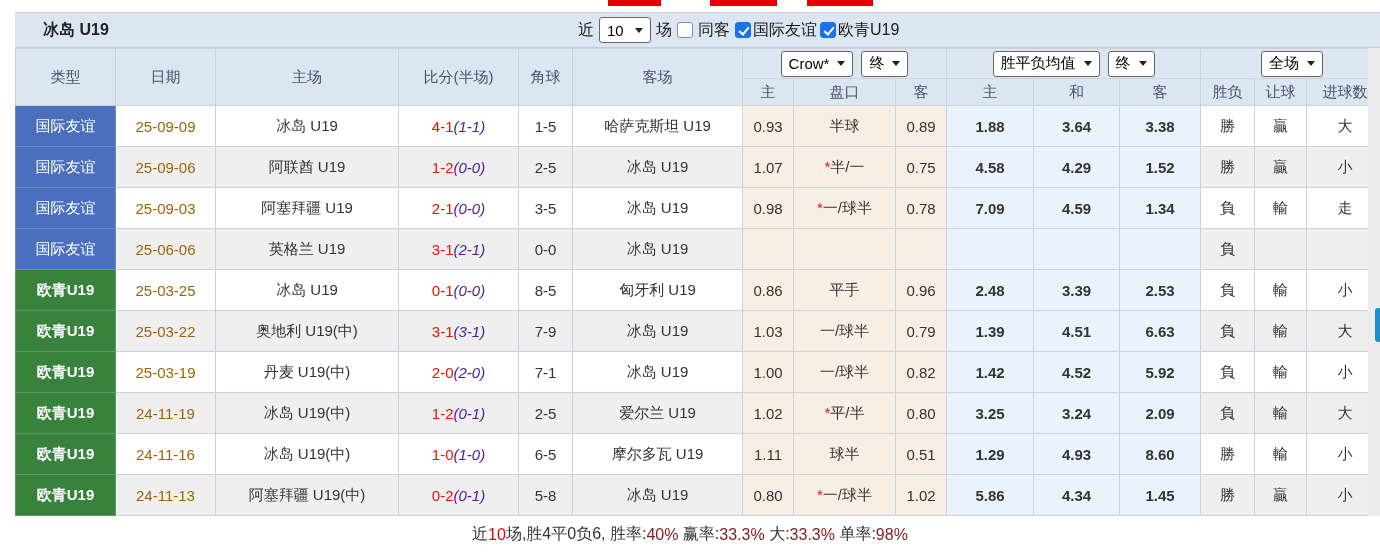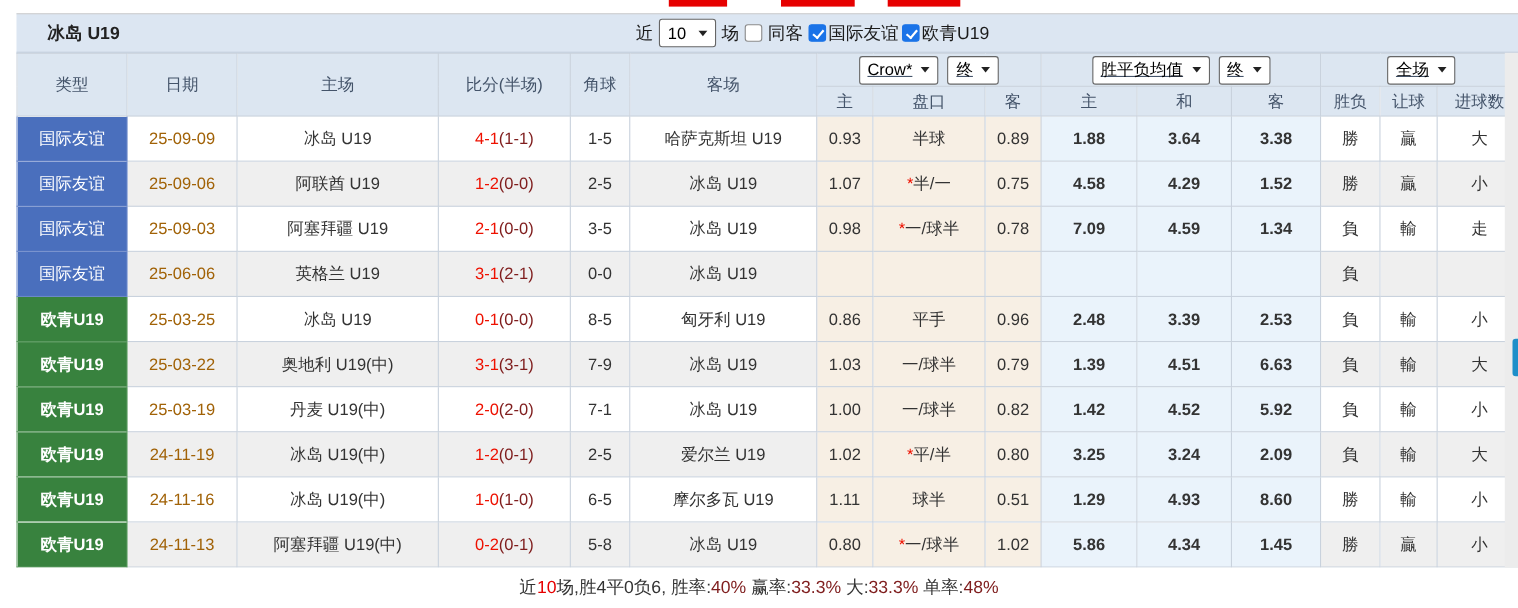--- a/index.html
+++ b/index.html
@@ -62,30 +62,30 @@
   table.grid { border-collapse:collapse; table-layout:fixed; width:1368px; }
   .grid th, .grid td {
     border:1px solid #c9d2dd;
     text-align:center; vertical-align:middle;
     font-size:15px; color:#333;
     overflow:hidden; white-space:nowrap;
   }
   .grid thead th { background:#dce6f1; color:#44546a; font-weight:normal; }
   .grid thead tr.dd-row th { height:30px; }
   .grid thead tr.sub-row th { height:27px; }
-  .hdr-sels { display:flex; justify-content:center; align-items:flex-end; gap:8px;text-decoration:underline; }
+  .hdr-sels { display:flex; justify-content:center; align-items:flex-end; gap:8px; }
   .grid tbody td { height:41px; background:#fff; }
   .grid tbody tr.even td { background:#efefef; }
   td.type { color:#fff; font-size:15px; }
   td.type.blue  { background:#4a6fbd !important; border-color:#6b88c9; }
   td.type.green { background:#38823e !important; border-color:#5b9a60; font-weight:bold; }
   td.date { font-size:15px; color:#a16207; }
   .team-green { color:#2f9a35; }
   .score-main { color:#ee1100; }
-  .score-half { color:#7f1d1d; }
+  .score-half { color:#4c1d95;font-style:italic; }
   .star { color:#ee1100; }
   td.crowcol { background-color:rgba(244,233,217,0.72) !important; }
   td.avgcol  { background-color:rgba(221,236,249,0.62) !important;font-weight:bold; }
   .res-red   { color:#dd5a4e; }
   .res-green { color:#61945e; }
   .res-blue  { color:#3c3cd6; }
 
   
   .summary {
     position:absolute; top:516px; left:0; width:1380px; height:37px;
@@ -372,16 +372,16 @@
 <div class="summary">
     <span class="sum-dark" style="white-space: pre;">近</span>
     <span class="sum-red" style="white-space: pre;">10</span>
     <span class="sum-dark" style="white-space: pre;">场,胜4平0负6, 胜率:</span>
     <span class="sum-blue" style="white-space: pre;">40%</span>
     <span class="sum-dark" style="white-space: pre;"> 赢率:</span>
     <span class="sum-blue" style="white-space: pre;">33.3%</span>
     <span class="sum-dark" style="white-space: pre;"> 大:</span>
     <span class="sum-blue" style="white-space: pre;">33.3%</span>
     <span class="sum-dark" style="white-space: pre;"> 单率:</span>
-    <span class="sum-blue" style="white-space: pre;">48%</span>
+    <span class="sum-blue" style="white-space: pre;">98%</span>
   </div>
 <div class="right-strip"></div>
 <div class="blue-frag"></div>
 
 </body></html>

